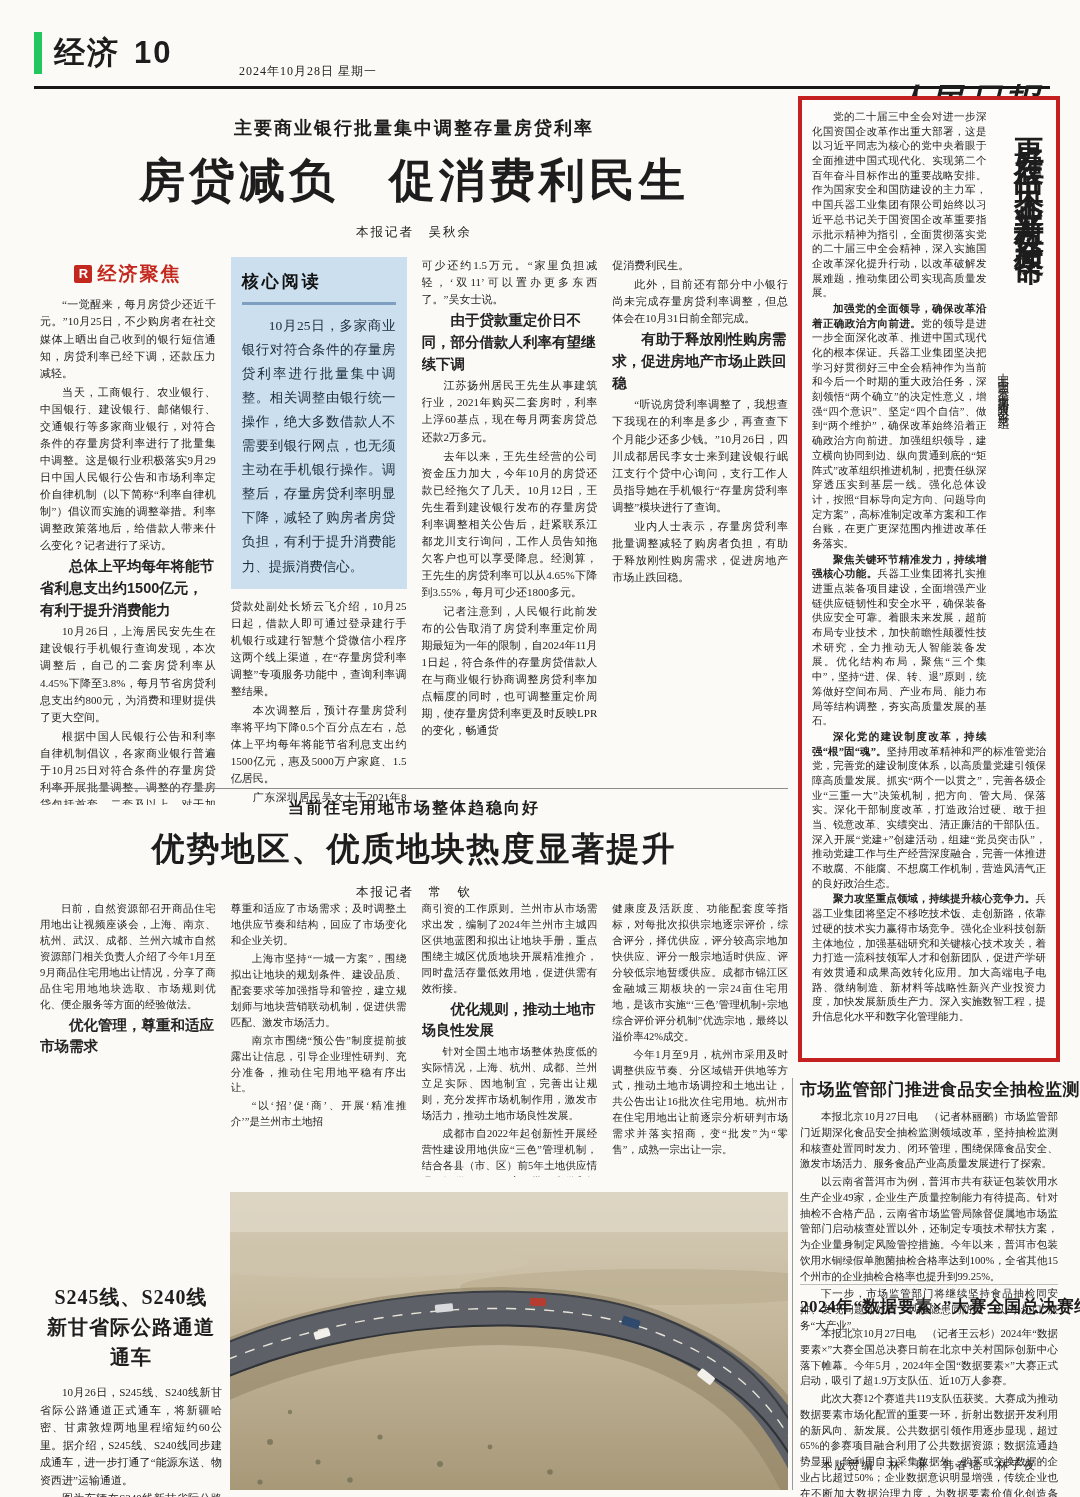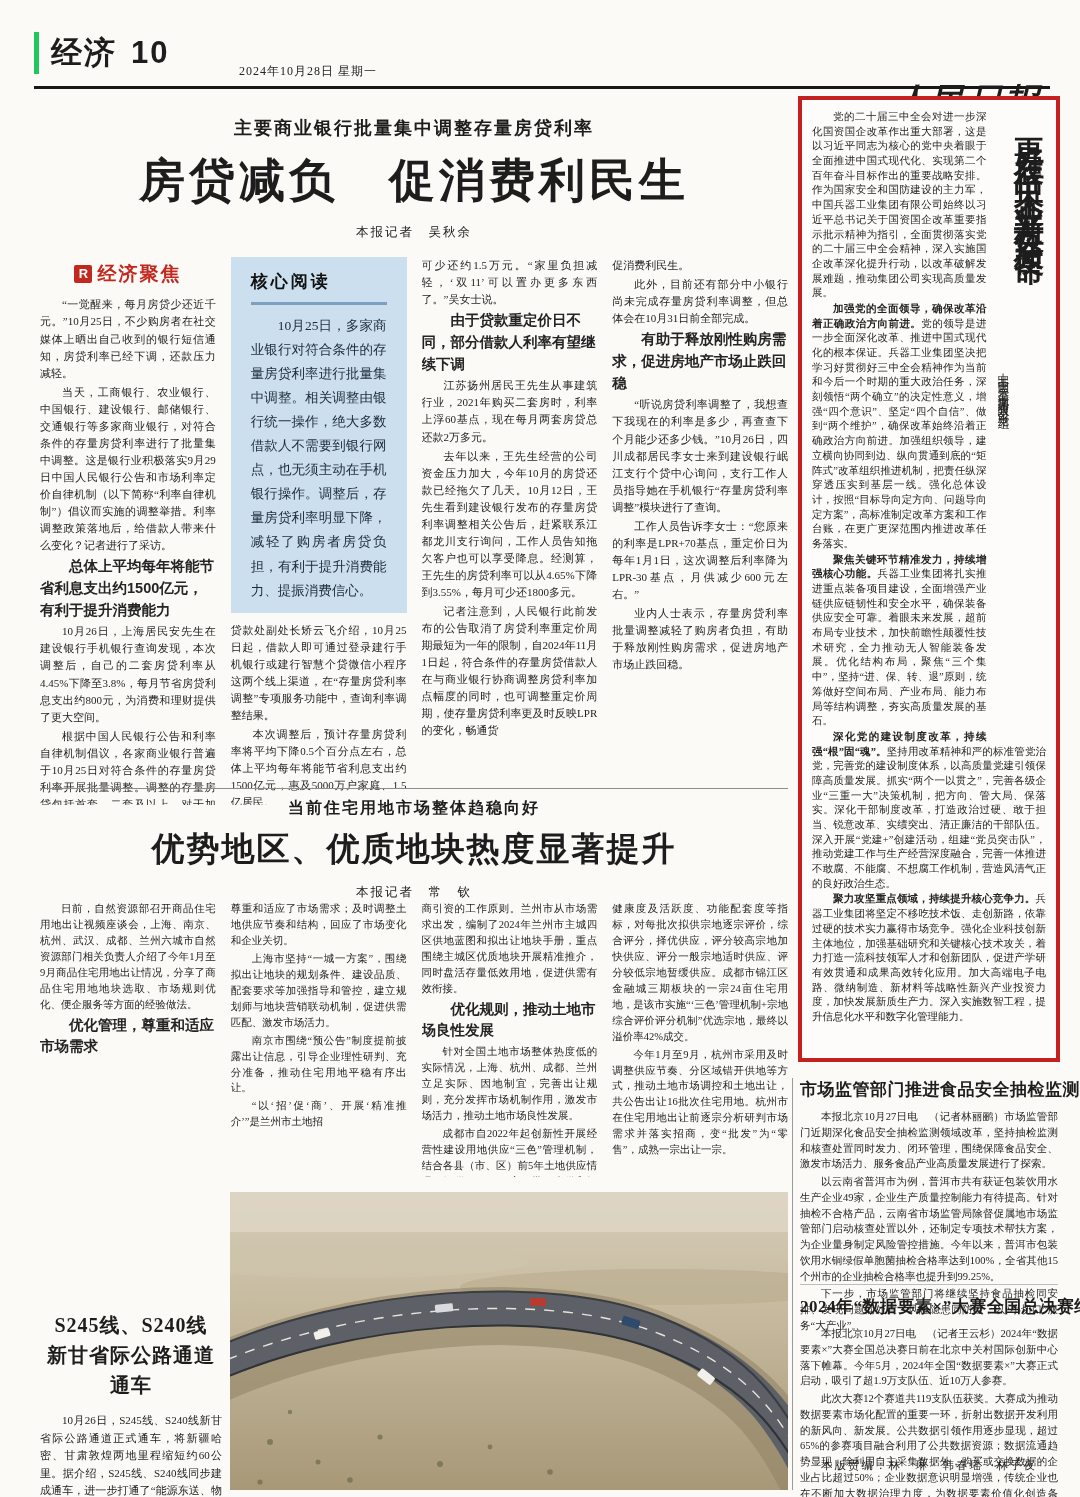--- a/index.html
+++ b/index.html
@@ -1,20 +1,20 @@
 <!DOCTYPE html>
 <html><head>
 <meta charset="utf-8">
 <style>
   html,body{margin:0;padding:0;background:#e8e6e2;}
   .page{position:relative;width:1080px;height:1497px;margin:0 auto;background:#fbfaf7;
         font-family:"Liberation Serif",serif;color:#1d1d1d;overflow:hidden;}
   
   .ph{position:absolute;left:34px;top:28px;right:30px;height:58px;border-bottom:3px solid #171717;}
-  .sec{position:absolute;left:0;top:4px;border-left:5px solid #22c55e;padding-left:12px;
+  .sec{position:absolute;left:0;top:4px;border-left:8px solid #22c55e;padding-left:12px;
        font-family:"Liberation Sans",sans-serif;font-weight:bold;font-size:31px;letter-spacing:2px;}
   .pagenum{font-weight:bold;font-size:31px;margin-left:14px;font-family:"Liberation Sans",sans-serif;}
   .pdate{position:absolute;left:205px;bottom:6px;font-size:12px;letter-spacing:1px;color:#222;text-align:center;}
   .mast{position:absolute;right:8px;top:6px;font-size:34px;font-weight:bold;font-style:italic;
         font-family:"Liberation Serif",serif;letter-spacing:3px;margin-top:44px;}
   
   .lead{position:absolute;left:40px;top:116px;width:748px;}
   .kicker{text-align:center;font-family:"Liberation Sans",sans-serif;font-weight:bold;font-size:18px;letter-spacing:2px;}
   .hl1{text-align:center;font-family:"Liberation Sans",sans-serif;font-weight:bold;font-size:46px;
        letter-spacing:4px;margin-top:10px;}
@@ -22,37 +22,37 @@
   .cols{display:flex;gap:15px;margin-top:16px;height:548px;overflow:hidden;}
   .col{flex:1;min-width:0;overflow:hidden;font-size:11px;line-height:1.55;text-align:justify;color:#242424;}
   .col p{margin:0 0 2px;text-indent:2em;}
   .col p.noind{text-indent:0;}
   .sh{font-family:"Liberation Sans",sans-serif;font-weight:bold;font-size:14.5px;line-height:1.5;
       margin:10px 0 8px;text-align:left;text-indent:0;}
   .badge{display:flex;align-items:center;gap:5px;margin:2px 0 8px;justify-content:center;}
   .badge .rsq{width:18px;height:18px;background:#c3281e;color:#fff;font-family:"Liberation Sans",sans-serif;
       font-weight:bold;font-size:13px;display:flex;align-items:center;justify-content:center;border-radius:2px;}
   .badge .btxt{color:#c3281e;font-family:"Liberation Sans",sans-serif;font-weight:bold;font-size:19px;letter-spacing:2px;}
-  .corebox{background:#ccdfee;padding:12px 20px 10px;margin-bottom:9px;}
+  .corebox{background:#ccdfee;padding:12px 11px 10px;margin-bottom:9px;}
   .corebox .cbt{font-family:"Liberation Sans",sans-serif;font-weight:bold;font-size:17px;letter-spacing:3px;color:#111;}
   .corebox .cbr{height:3px;background:#7e9fc1;margin:7px 0 9px;}
   .corebox .cbb{font-size:13.5px;line-height:1.78;text-align:justify;text-indent:2em;color:#1c2b38;}
   .hdiv1{position:absolute;left:40px;top:788px;width:748px;border-top:1px solid #8c8c8c;}
   
   .a2{position:absolute;left:40px;top:798px;width:748px;}
   .kicker2{text-align:center;font-family:"Liberation Sans",sans-serif;font-weight:bold;font-size:16px;letter-spacing:2px;}
   .hl2{text-align:center;font-weight:bold;font-size:33px;letter-spacing:2px;margin-top:8px;
        font-family:"Liberation Serif",serif;}
   .cols2{display:flex;gap:15px;margin-top:0;height:276px;overflow:hidden;}
   .cols2 .col{font-size:10.5px;line-height:1.52;}
   
   .photo{position:absolute;left:230px;top:1192px;width:558px;height:298px;overflow:hidden;background:#c9bda5;}
   
   .s245{position:absolute;left:40px;top:1282px;width:182px;}
-  .s245 .t{font-weight:bold;font-size:20px;text-align:center;line-height:1.5;letter-spacing:1px;margin-top:28px;}
+  .s245 .t{font-weight:bold;font-size:20px;text-align:center;line-height:1.5;letter-spacing:1px;}
   .s245 .cap{margin-top:12px;font-size:11px;line-height:1.6;text-align:justify;color:#222;}
   .s245 .cap p{margin:0;text-indent:2em;}
   
   .redbox{position:absolute;left:798px;top:96px;width:262px;height:966px;box-sizing:border-box;
           border:4px solid #c3201f;background:#fdfcfa;padding:10px 10px 8px;overflow:hidden;}
   .vwrap{float:right;writing-mode:vertical-rl;height:610px;margin:4px 0 8px 9px;}
   .vt{font-family:"Liberation Sans",sans-serif;font-weight:bold;font-size:30px;letter-spacing:9px;line-height:1.15;}
   .va{font-size:11.5px;letter-spacing:3px;padding-top:250px;color:#222;line-height:1.4;}
   .rb{font-size:10.5px;line-height:1.4;text-align:justify;color:#242424;}
   .rb p{margin:0 0 1px;text-indent:2em;}
@@ -109,21 +109,20 @@
         <p class="sh">由于贷款重定价日不同，部分借款人利率有望继续下调</p>
         <p>江苏扬州居民王先生从事建筑行业，2021年购买二套房时，利率上浮60基点，现在每月两套房贷总还款2万多元。</p>
         <p>去年以来，王先生经营的公司资金压力加大，今年10月的房贷还款已经拖欠了几天。10月12日，王先生看到建设银行发布的存量房贷利率调整相关公告后，赶紧联系江都龙川支行询问，工作人员告知拖欠客户也可以享受降息。经测算，王先生的房贷利率可以从4.65%下降到3.55%，每月可少还1800多元。</p>
         <p>记者注意到，人民银行此前发布的公告取消了房贷利率重定价周期最短为一年的限制，自2024年11月1日起，符合条件的存量房贷借款人在与商业银行协商调整房贷利率加点幅度的同时，也可调整重定价周期，使存量房贷利率更及时反映LPR的变化，畅通货</p>
       </div>
       <div class="col">
         <p class="noind">促消费利民生。</p>
         <p>此外，目前还有部分中小银行尚未完成存量房贷利率调整，但总体会在10月31日前全部完成。</p>
         <p class="sh">有助于释放刚性购房需求，促进房地产市场止跌回稳</p>
         <p>“听说房贷利率调整了，我想查下我现在的利率是多少，再查查下个月能少还多少钱。”10月26日，四川成都居民李女士来到建设银行岷江支行个贷中心询问，支行工作人员指导她在手机银行“存量房贷利率调整”模块进行了查询。</p>
-        <p>工作人员告诉李女士：“您原来的利率是LPR+70基点，重定价日为每年1月1日，这次调整后利率降为LPR-30基点，月供减少600元左右。”</p>
         <p>业内人士表示，存量房贷利率批量调整减轻了购房者负担，有助于释放刚性购房需求，促进房地产市场止跌回稳。</p>
       </div>
     </div>
   </div>
 
   <div class="hdiv1"></div>
 
   <div class="a2">
     <div class="kicker2">当前住宅用地市场整体趋稳向好</div>
     <div class="hl2">优势地区、优质地块热度显著提升</div>

